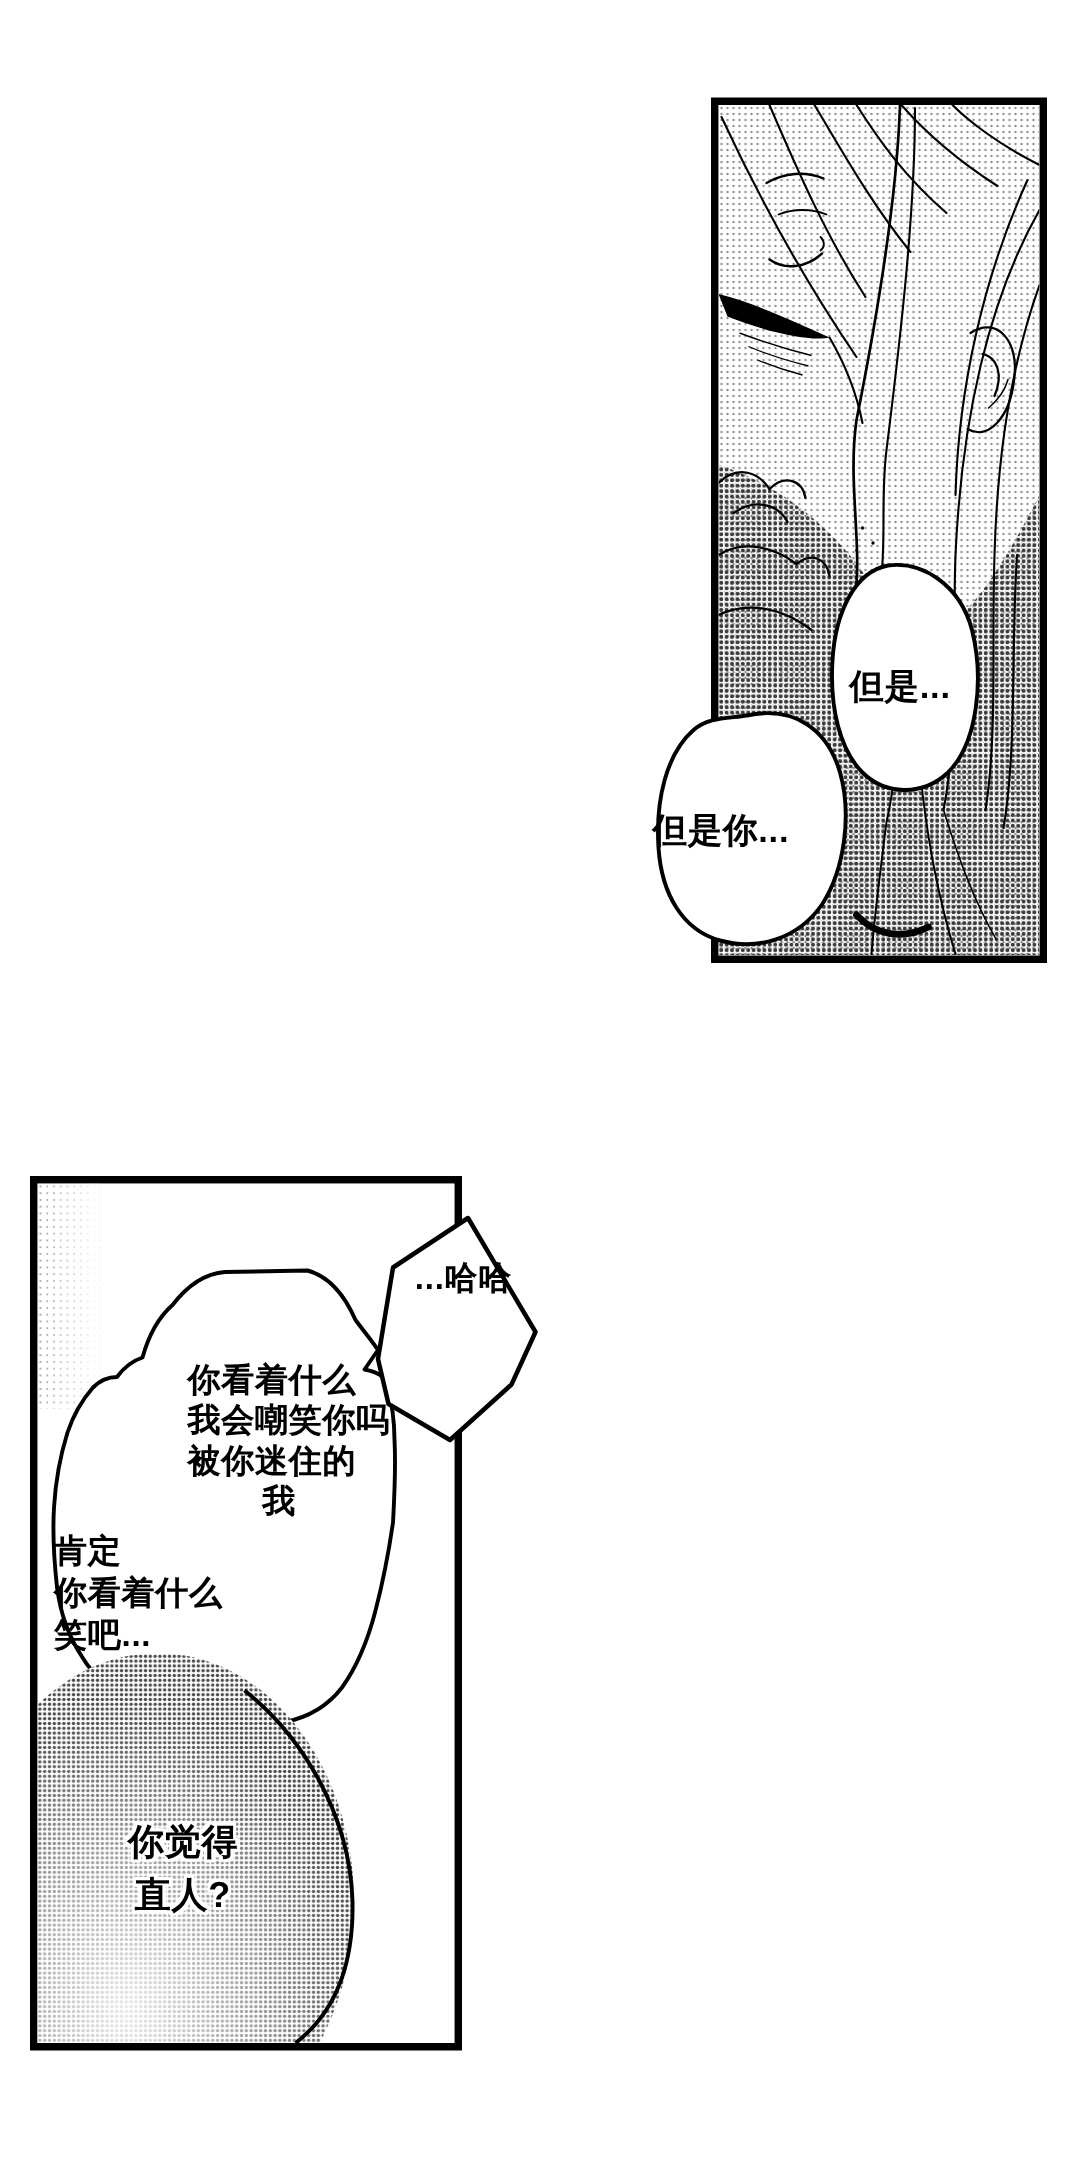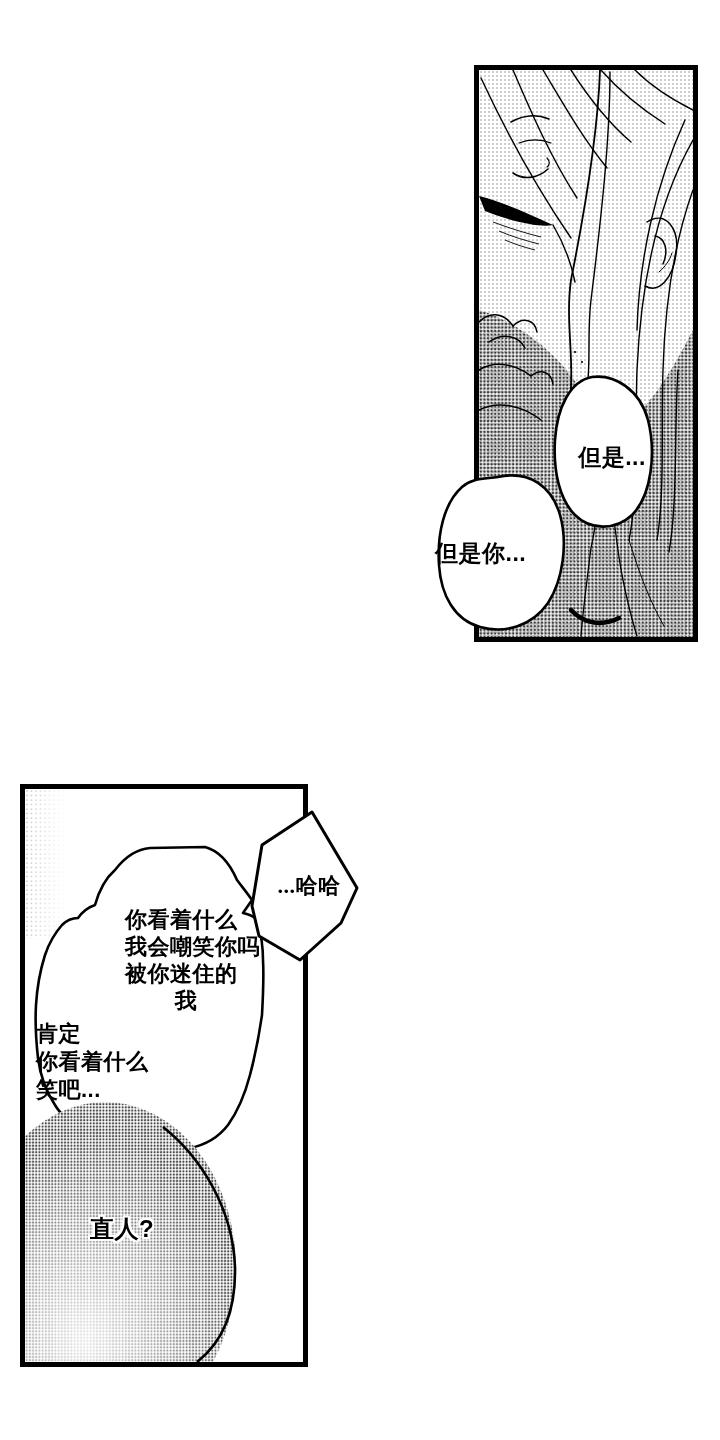--- a/index.html
+++ b/index.html
@@ -17,23 +17,23 @@
   .panel svg{display:block;width:100%;height:100%;}
   #bubble-overlay{
     position:absolute;left:0;top:0;width:720px;height:1440px;
     z-index:5;pointer-events:none;
   }
   .bt{
     position:absolute;z-index:6;font-weight:bold;color:#000;
     letter-spacing:0.5px;white-space:nowrap;
   }
   .bt div{white-space:nowrap;}
-  #txt-but      {left:548px;top:444px;width:128px;font-size:23px;line-height:26px;text-align:center;}
+  #txt-but      {left:548px;top:444px;width:104px;font-size:23px;line-height:26px;text-align:center;}
   #txt-but-you  {left:435px;top:540px;width:128px;font-size:23px;line-height:26px;}
-  #txt-haha     {left:257px;top:874px;width:104px;font-size:22px;line-height:24px;text-align:center;font-family:Liberation Serif, serif;}
+  #txt-haha     {left:257px;top:840px;width:104px;font-size:22px;line-height:24px;text-align:center;}
   #txt-mono-a   {left:125px;top:906px;width:122px;font-size:22px;line-height:27px;text-align:left;}
   #txt-mono-a .center-line{text-align:center;}
   #txt-mono-b   {left:36px;top:1020px;width:112px;font-size:22px;line-height:28px;text-align:left;}
   #txt-question {left:22px;top:1211px;width:200px;font-size:24px;line-height:35px;text-align:center;
     text-shadow:-2px -2px 0 #fff,2px -2px 0 #fff,-2px 2px 0 #fff,2px 2px 0 #fff,
                  0 -2px 0 #fff,0 2px 0 #fff,-2px 0 0 #fff,2px 0 0 #fff;}
 </style>
 </head>
 <body>
 
@@ -190,14 +190,15 @@
   <div class="center-line">我</div>
 </div>
 
 <div class="bt" id="txt-mono-b">
   <div>肯定</div>
   <div>你看着什么</div>
   <div>笑吧...</div>
 </div>
 
 <div class="bt" id="txt-question">
+  <div>你觉得</div>
   <div>直人?</div>
 </div>
 
 </body></html>

